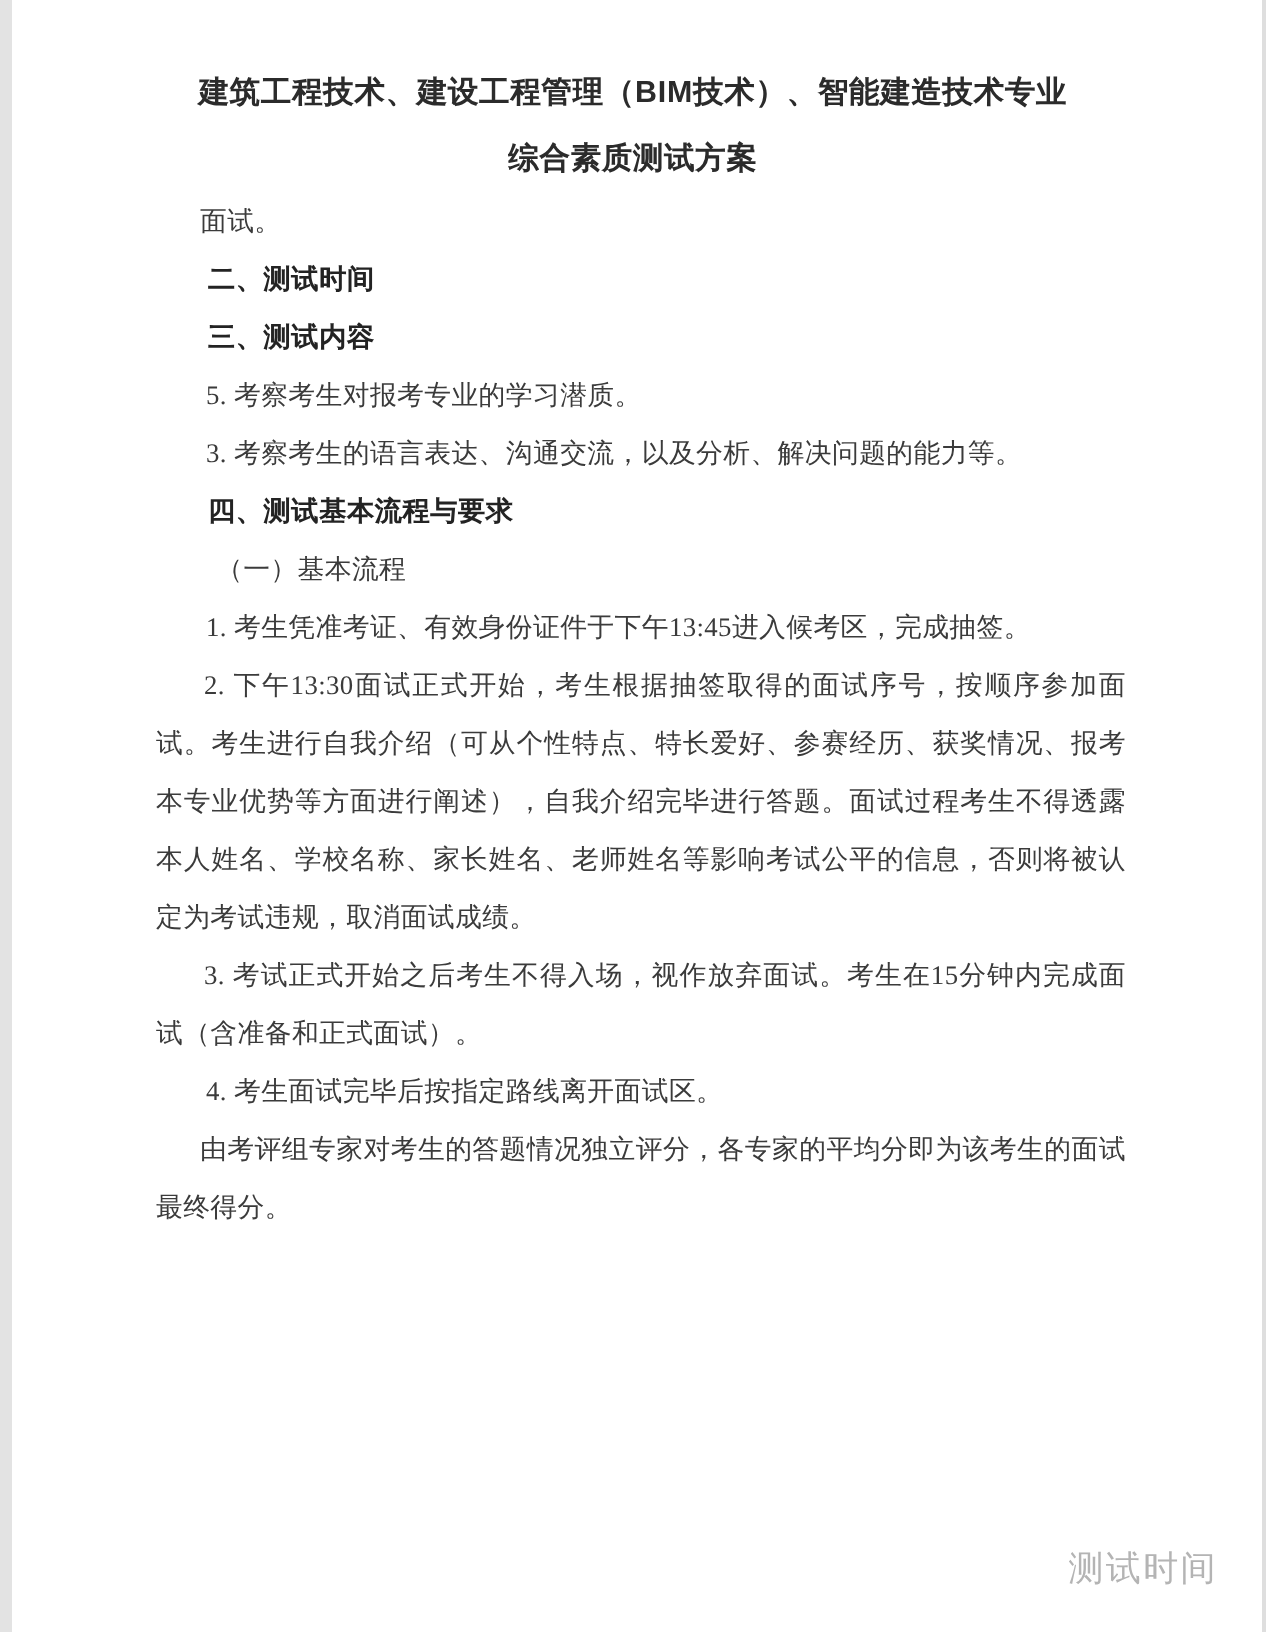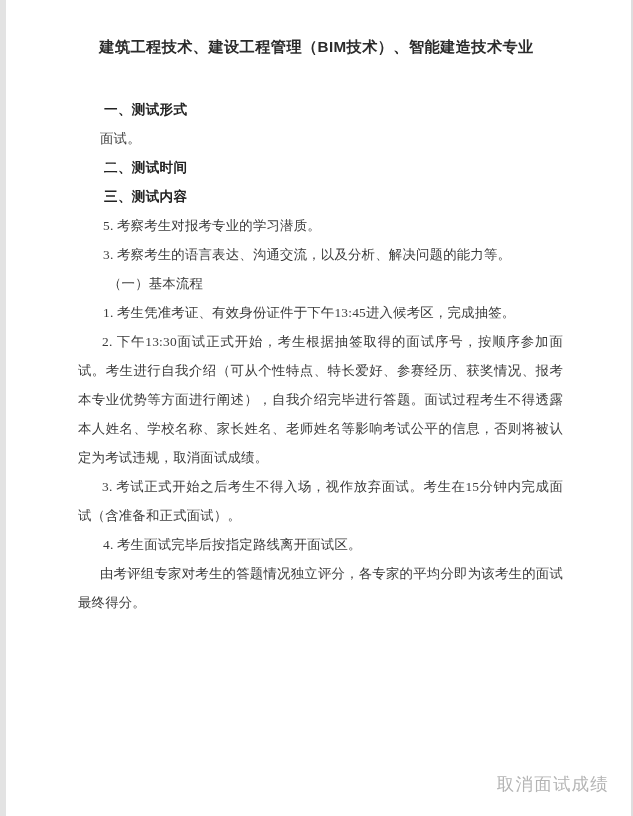--- a/index.html
+++ b/index.html
@@ -120,41 +120,42 @@
 <body>
 
 <div id="page">
 
   <div class="edge-left"></div>
   <div class="edge-right"></div>
 
   <div class="content">
 
     <div class="doc-title title-line-1">建筑工程技术、建设工程管理（BIM技术）、智能建造技术专业</div>
+    <div class="doc-title title-line-2">综合素质测试方案</div>
 
-    <div class="sec-heading first">一、测试形式</div>
     <div class="body-text indent-1">面试。</div>
 
     <div class="sec-heading">二、测试时间</div>
 
     <div class="sec-heading">三、测试内容</div>
     <div class="body-text indent-2 nowrap-line">5. 考察考生对报考专业的学习潜质。</div>
     <div class="body-text indent-2 nowrap-line">3. 考察考生的语言表达、沟通交流，以及分析、解决问题的能力等。</div>
 
+    <div class="sec-heading">四、测试基本流程与要求</div>
 
     <div class="body-text indent-sub">（一）基本流程</div>
 
     <div class="body-text indent-2 nowrap-line">1. 考生凭准考证、有效身份证件于下午13:45进入候考区，完成抽签。</div>
 
     <div class="body-text full-block hang-first">2. 下午13:30面试正式开始，考生根据抽签取得的面试序号，按顺序参加面试。考生进行自我介绍（可从个性特点、特长爱好、参赛经历、获奖情况、报考本专业优势等方面进行阐述），自我介绍完毕进行答题。面试过程考生不得透露本人姓名、学校名称、家长姓名、老师姓名等影响考试公平的信息，否则将被认定为考试违规，取消面试成绩。</div>
 
     <div class="body-text full-block hang-first">3. 考试正式开始之后考生不得入场，视作放弃面试。考生在15分钟内完成面试（含准备和正式面试）。</div>
 
     <div class="body-text indent-2 nowrap-line">4. 考生面试完毕后按指定路线离开面试区。</div>
 
 
     <div class="body-text full-block hang-first-sm">由考评组专家对考生的答题情况独立评分，各专家的平均分即为该考生的面试最终得分。</div>
 
   </div>
 
-  <div class="watermark">取消面试成绩</div>
+  <div class="watermark">测试时间</div>
 
 </div>
 
 </body></html>

